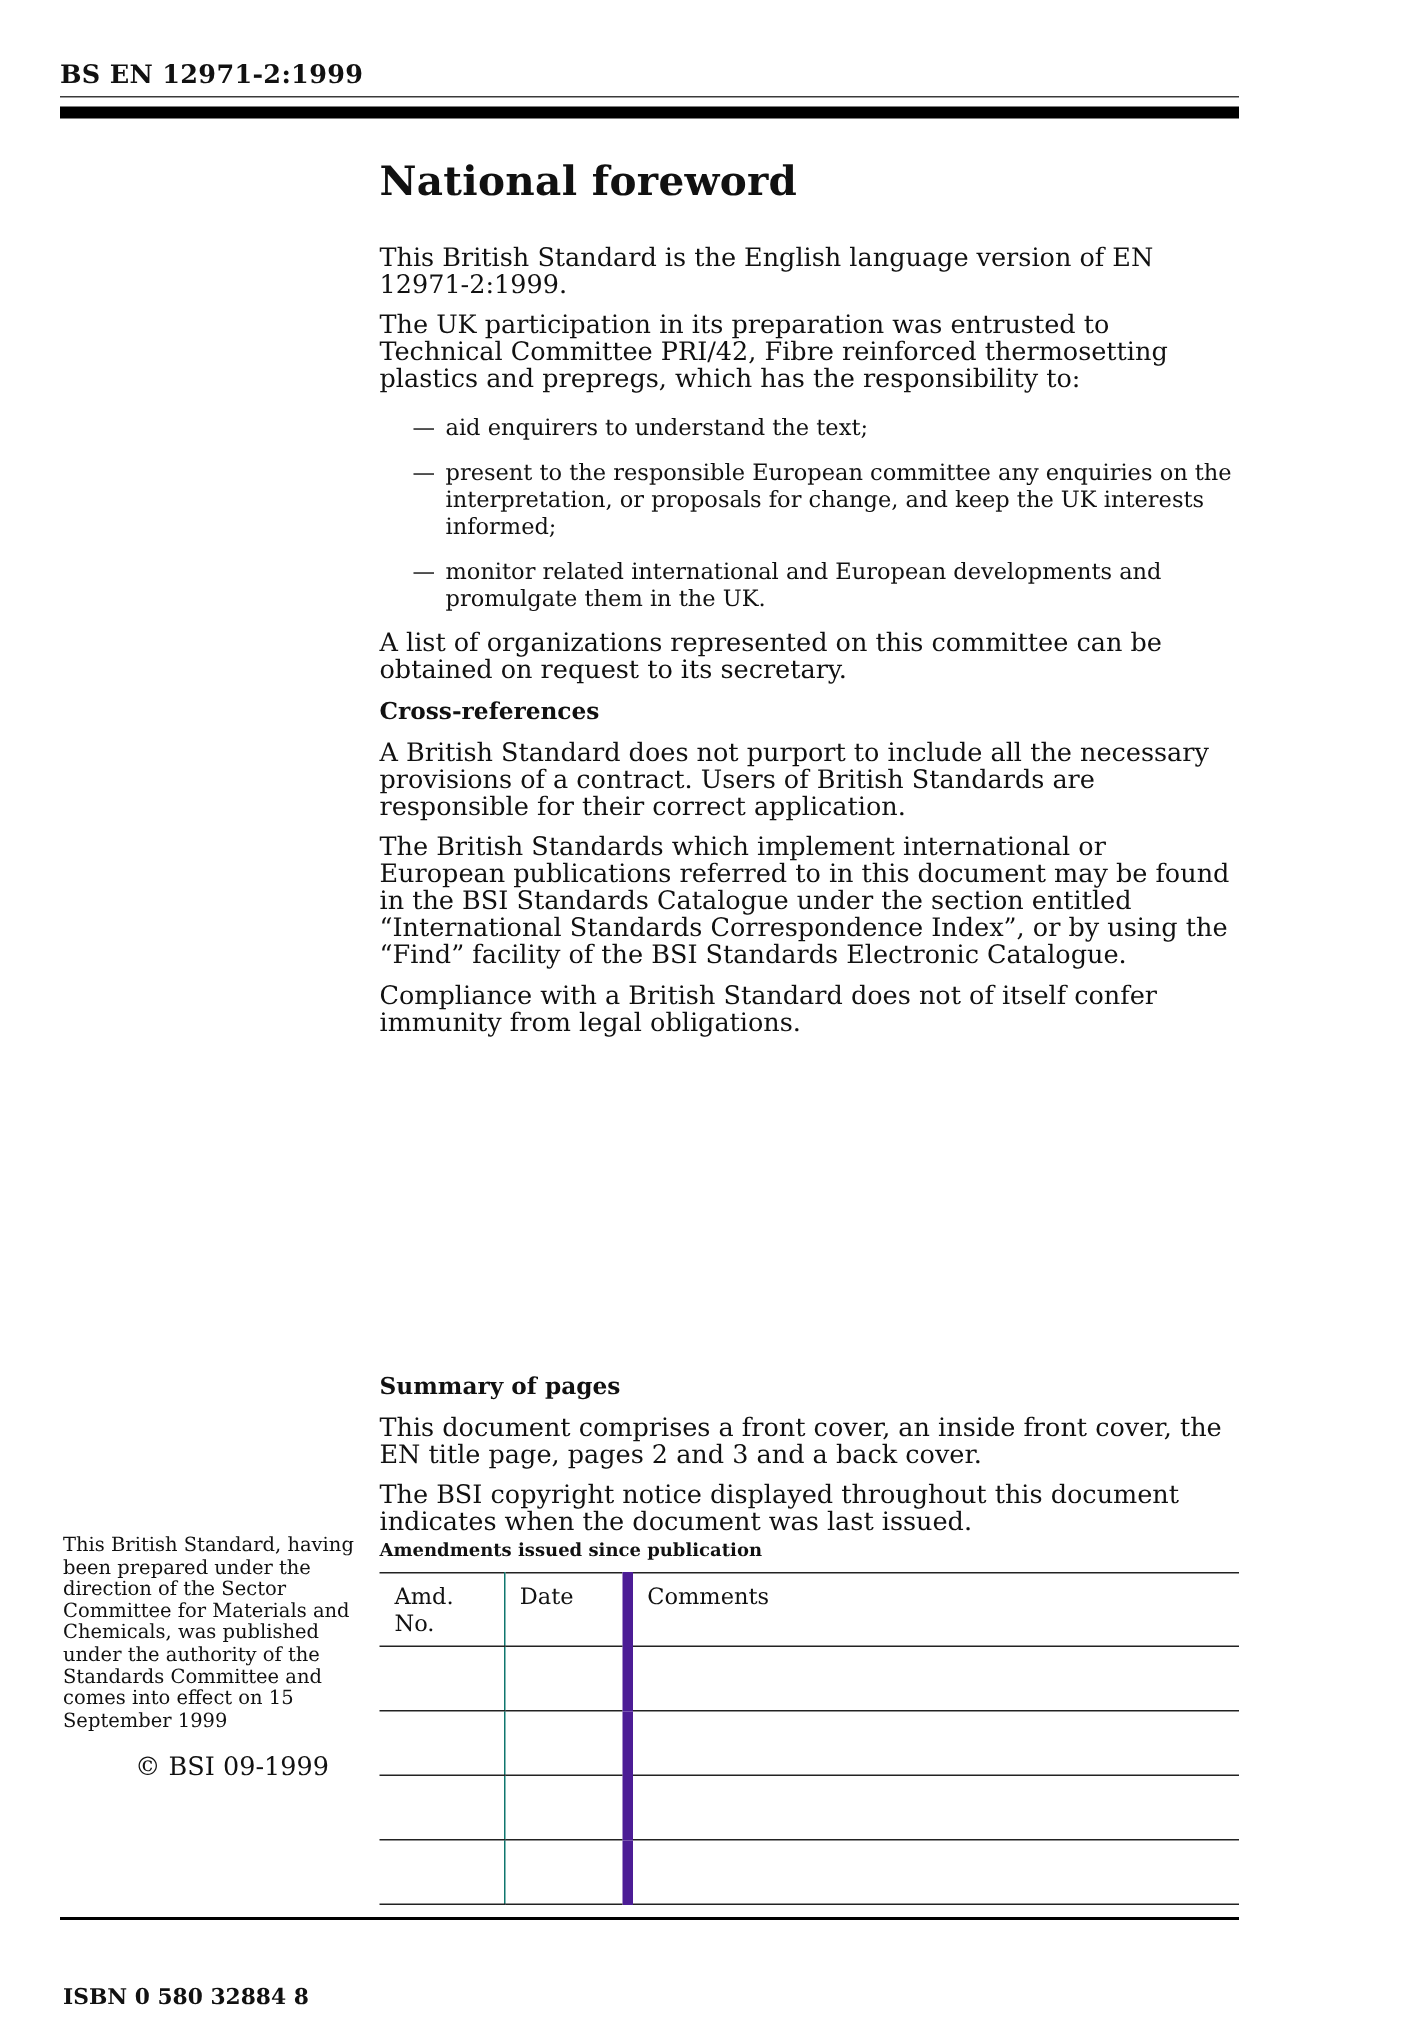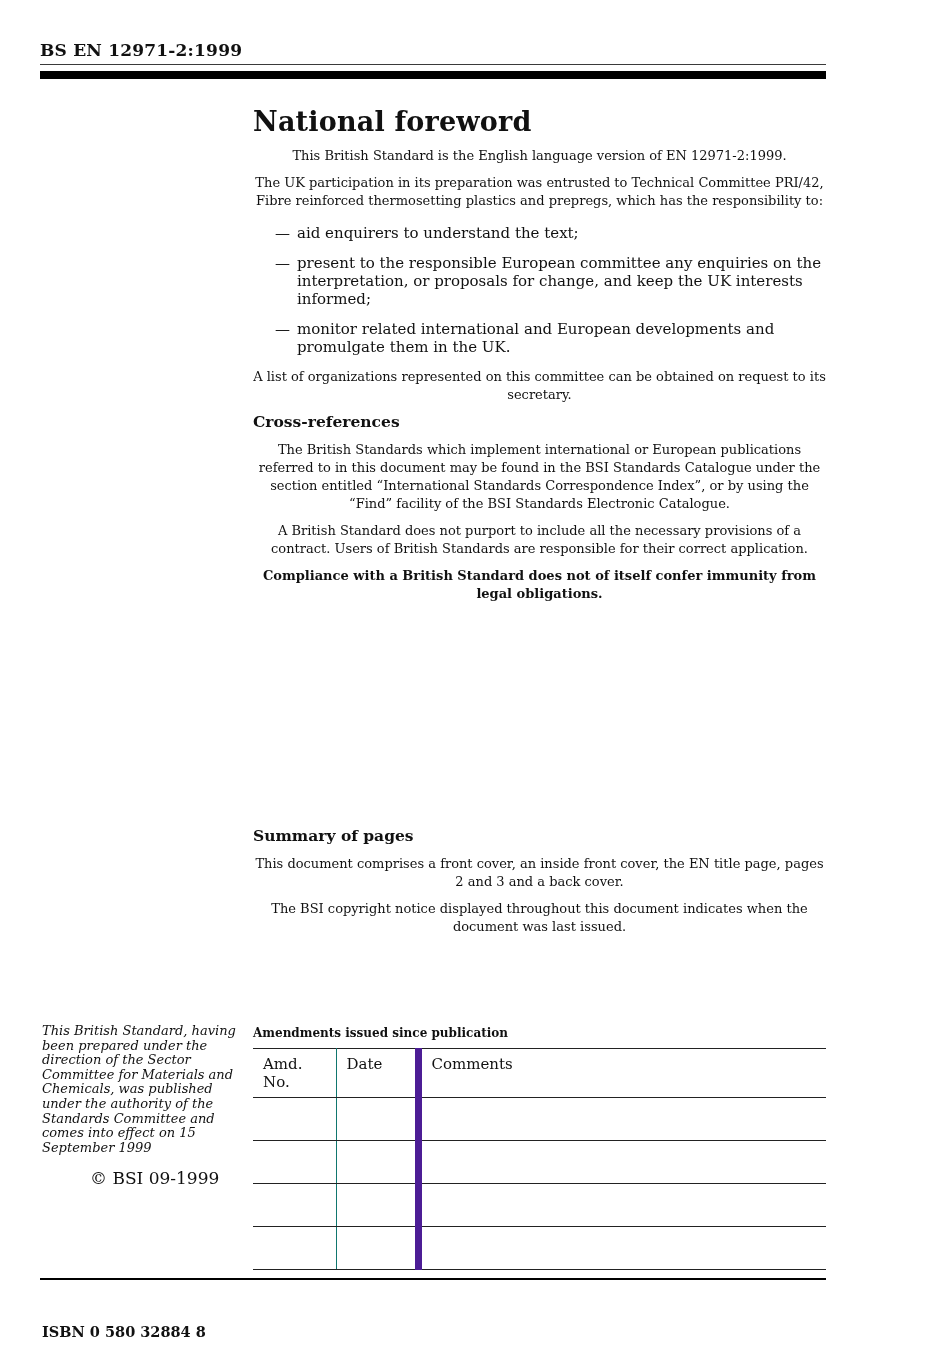--- a/index.html
+++ b/index.html
@@ -16,39 +16,39 @@
   
   .std-ref {
     position: absolute; left: 40px; top: 40px;
     font-size: 17px; font-weight: bold; letter-spacing: 0.2px;
   }
   .rule-thin  { position: absolute; left: 40px; top: 64px;  width: 786px; height: 1px; background: #3a3a3a; }
   .rule-thick { position: absolute; left: 40px; top: 71px;  width: 786px; height: 8px; background: #000000; }
 
   
   .main-col { position: absolute; left: 253px; top: 105px; width: 573px; }
-  .doc-title { font-size: 27px; font-weight: bold; line-height: 34px; margin-bottom: 8px; letter-spacing: 0.2px; }
-  .main-col p { font-size: 13px; line-height: 18px; margin-bottom: 9px; text-align: center; }
+  .doc-title { font-size: 27px; font-weight: bold; line-height: 34px; margin-bottom: 24px; letter-spacing: 0.2px; }
+  .main-col p { font-size: 17px; line-height: 18px; margin-bottom: 9px; }
   .subhead { font-size: 15.5px; font-weight: bold; line-height: 18px; margin-bottom: 10px; margin-top: 1px; }
 
   .resp-list { list-style: none; margin: 14px 0 10px 0; }
   .resp-list li {
     position: relative;
     font-size: 15px; line-height: 18px;
     padding-left: 44px; margin-bottom: 12px;
   }
   .resp-list .dash { position: absolute; left: 22px; top: 0; }
 
-  .bold-para { font-weight: bold; font-size: 15.5px; line-height: 19px; }
+  .bold-para { font-weight: normal; font-size: 15.5px; line-height: 19px; }
   .summary-head { margin-top: 224px; }
 
   
   .side-note {
     position: absolute; left: 42px; top: 1024px; width: 200px;
-    font-size: 13px; line-height: 14.6px; font-style: italic;
+    font-size: 13px; line-height: 14.6px;
   }
   .copyright { position: absolute; left: 42px; top: 1168px; font-size: 17px; margin-left: 48px; }
   .isbn { position: absolute; left: 42px; top: 1323px; font-size: 14.5px; font-weight: bold; }
 
   
   .amendments { position: absolute; left: 253px; top: 1024px; width: 573px; }
   .amendments-head { font-size: 12px; font-weight: bold; line-height: 18px; margin-bottom: 6px; }
   table.amd {
     width: 573px; border-collapse: collapse; table-layout: fixed;
     border-top: 1px solid #222;
@@ -92,22 +92,22 @@
       </li>
       <li>
         <span class="dash">—</span>
         <span>monitor related international and European developments and promulgate them in the UK.</span>
       </li>
     </ul>
 
     <p>A list of organizations represented on this committee can be obtained on request to its secretary.</p>
 
     <div class="subhead">Cross-references</div>
+    <p>A British Standard does not purport to include all the necessary provisions of a contract. Users of British Standards are responsible for their correct application.</p>
     <p>The British Standards which implement international or European publications referred to in this document may be found in the BSI Standards Catalogue under the section entitled “International Standards Correspondence Index”, or by using the “Find” facility of the BSI Standards Electronic Catalogue.</p>
-    <p>A British Standard does not purport to include all the necessary provisions of a contract. Users of British Standards are responsible for their correct application.</p>
     <p class="bold-para">Compliance with a British Standard does not of itself confer immunity from legal obligations.</p>
 
     <div class="subhead summary-head">Summary of pages</div>
     <p>This document comprises a front cover, an inside front cover, the EN title page, pages 2 and 3 and a back cover.</p>
     <p>The BSI copyright notice displayed throughout this document indicates when the document was last issued.</p>
   </div>
 
   <div class="side-note">This British Standard, having been prepared under the direction of the Sector Committee for Materials and Chemicals, was published under the authority of the Standards Committee and comes into effect on 15 September 1999</div>
   <div class="copyright">© BSI 09-1999</div>
   <div class="isbn">ISBN 0 580 32884 8</div>

